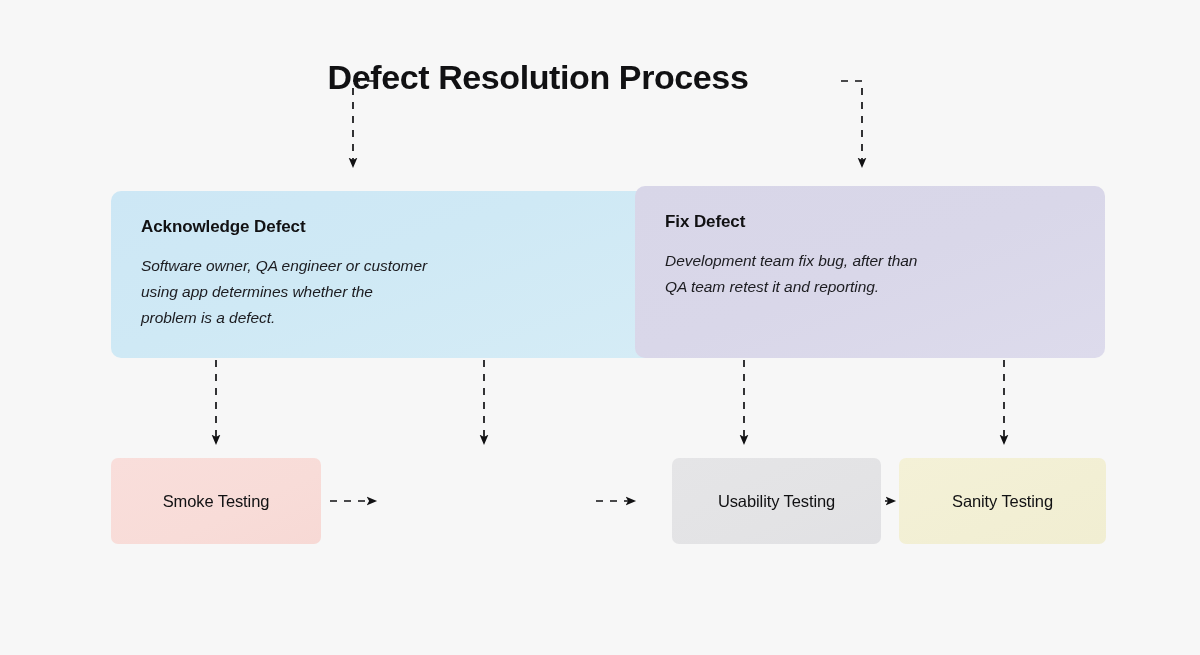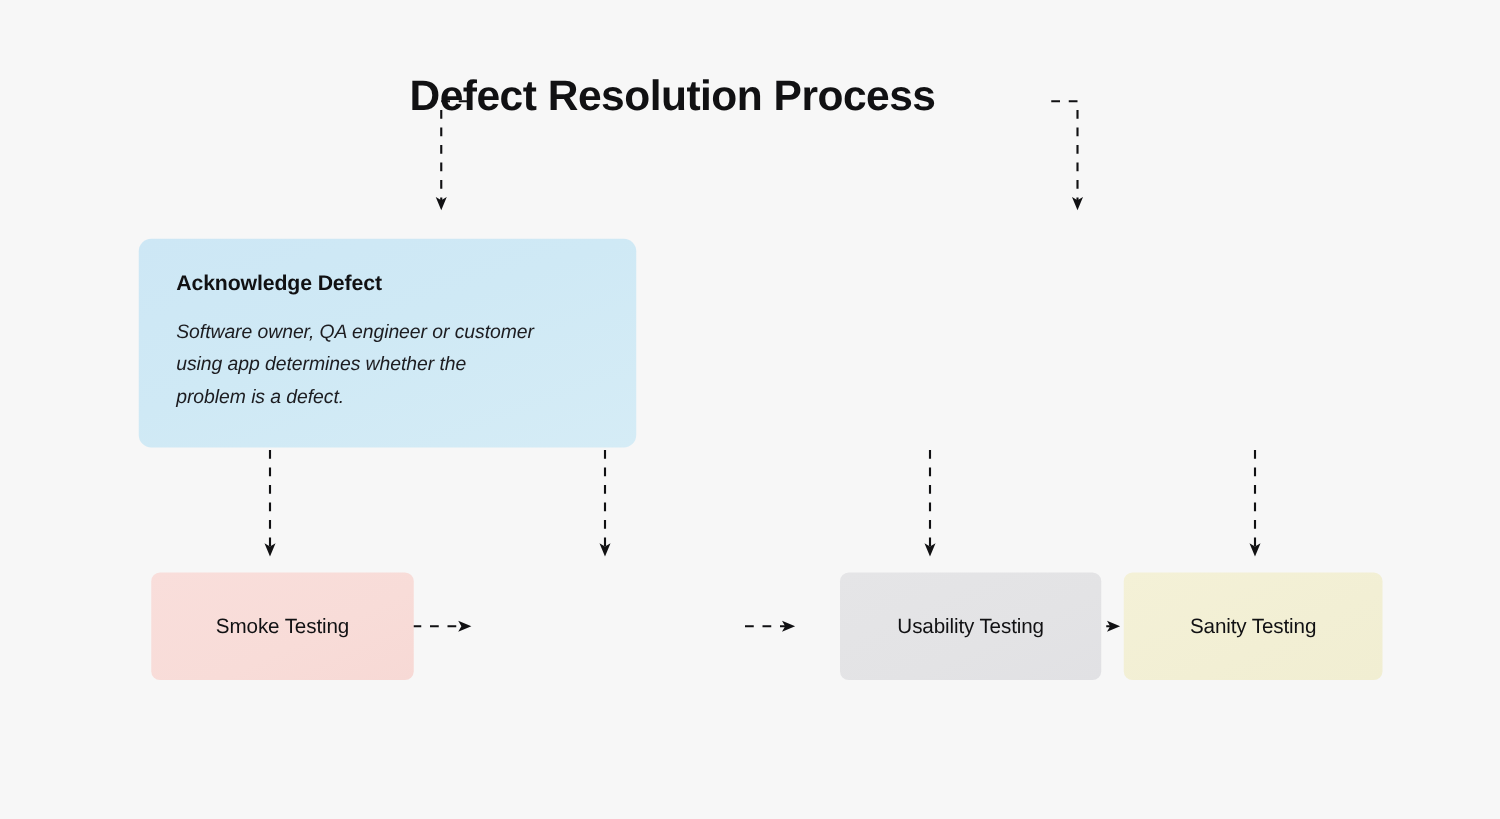--- a/index.html
+++ b/index.html
@@ -37,21 +37,21 @@
   }
 
   
   .panel {
     position:absolute;
     border-radius:10px;
     padding:26px 30px 0 30px;
   }
   .panel-ack {
     left:111px; top:191px;
-    width:398px; height:167px;
+    width:546px; height:167px;
     background:linear-gradient(160deg,#cde7f5 0%, #cfe9f5 45%, #d5ecf6 100%);
   }
   .panel-fix {
     left:635px; top:186px;
     width:470px; height:172px;
     background:linear-gradient(160deg,#d8d6e8 0%, #d9d7e9 50%, #dddbec 100%);
   }
   .panel-heading {
     font-size:17px;
     font-weight:bold;
@@ -75,21 +75,21 @@
     height:86px;
     border-radius:7px;
     display:flex;
     align-items:center;
     justify-content:center;
     font-size:16.5px;
     color:#111113;
     letter-spacing:-0.1px;
     white-space:nowrap;
   }
-  .stage-smoke       { left:121px; width:210px; background:linear-gradient(155deg,#f9dedb 0%, #f8dcd8 60%, #f7d9d5 100%); }
+  .stage-smoke       { left:111px; width:210px; background:linear-gradient(155deg,#f9dedb 0%, #f8dcd8 60%, #f7d9d5 100%); }
   .stage-integration { left:380px; width:207px; background:linear-gradient(155deg,#d4efe2 0%, #d1eee0 60%, #cfedde 100%); }
   .stage-usability   { left:672px; width:209px; background:linear-gradient(155deg,#e5e5e7 0%, #e3e3e5 60%, #e1e1e4 100%); }
   .stage-sanity      { left:899px; width:207px; background:linear-gradient(155deg,#f4f1d7 0%, #f2efd4 60%, #f1eed2 100%); }
 </style>
 </head>
 <body>
 
 <div id="diagram-root">
 
   <div class="title">Defect Resolution Process</div>
@@ -138,20 +138,25 @@
     </g>
   </svg>
 
   <div class="panel panel-ack">
     <div class="panel-heading">Acknowledge Defect</div>
     <div class="panel-body">Software owner, QA engineer or customer
 using app determines whether the
 problem is a defect.</div>
   </div>
 
+  <div class="panel panel-fix">
+    <div class="panel-heading">Fix Defect</div>
+    <div class="panel-body">Development team fix bug, after than
+QA team retest it and reporting.</div>
+  </div>
 
   <div class="stage stage-smoke">
     <span>Smoke Testing</span>
   </div>
   <div class="stage stage-usability">
     <span>Usability Testing</span>
   </div>
   <div class="stage stage-sanity">
     <span>Sanity Testing</span>
   </div>

